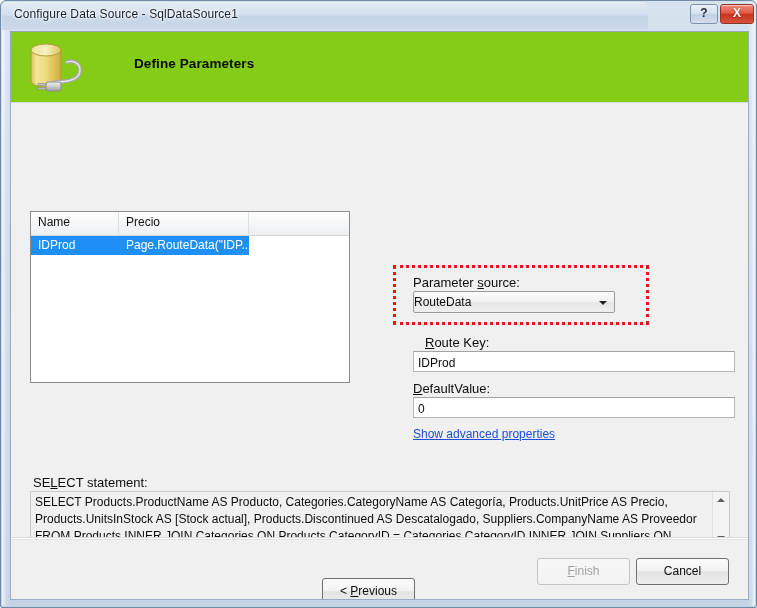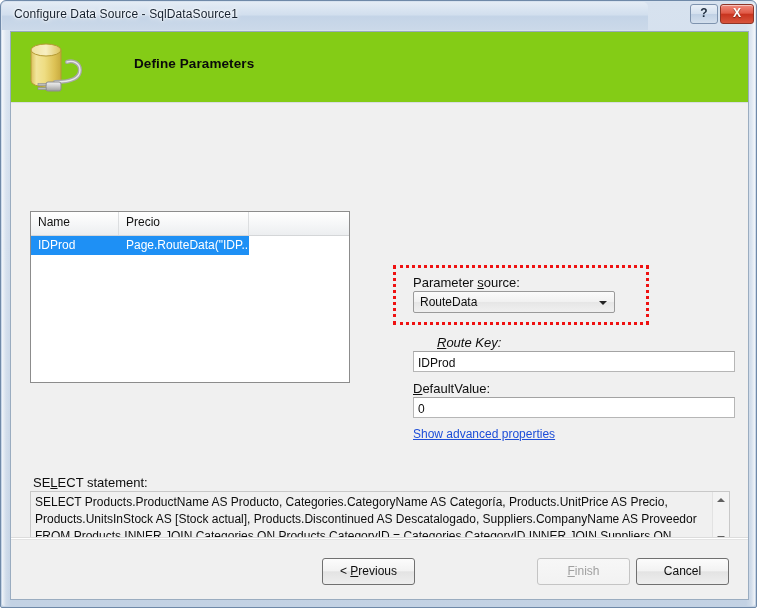--- a/index.html
+++ b/index.html
@@ -219,21 +219,21 @@
     left: 402px; top: 188px;
     width: 202px; height: 22px;
     box-sizing: border-box;
     border: 1px solid #9a9a9a;
     border-radius: 2px;
     background: linear-gradient(to bottom, #fbfbfb 0%, #f1f1f1 48%, #e6e6e6 52%, #f0f0f0 100%);
     cursor: default;
   }
   #combo-source .cval {
     position: absolute;
-    left: 6px; top: 3px;
+    left: 0; top: 3px;
     font-size: 12px;
     color: #0d0d0d;
   }
   #combo-arrow {
     position: absolute;
     right: 7px; top: 9px;
     width: 0; height: 0;
     border-left: 4px solid transparent;
     border-right: 4px solid transparent;
     border-top: 4px solid #242424;
@@ -242,21 +242,21 @@
   
   #redbox {
     position: absolute;
     left: 382px; top: 162px;
     width: 256px; height: 60px;
     box-sizing: border-box;
     border: 3px dotted #ef1111;
     pointer-events: none;
   }
 
-  #lbl-routekey { left: 426px; top: 232px; font-style: italic; }
+  #lbl-routekey { left: 414px; top: 232px; }
   #txt-routekey {
     position: absolute;
     left: 402px; top: 248px;
     width: 322px; height: 21px;
     box-sizing: border-box;
     border: 1px solid #b6b6b6;
     border-top-color: #a3a3a3;
     background: #ffffff;
     font-size: 12px;
     color: #0d0d0d;
@@ -352,21 +352,21 @@
   }
   .wbtn.focused {
     border: 1px solid #3c9ada;
     box-shadow: 0 0 0 1px #c9e4f7 inset, 0 0 2px 1px rgba(60,154,218,.45);
   }
   .wbtn.disabled {
     color: #a0a0a0;
     border-color: #c4c4c4;
     background: linear-gradient(to bottom, #f7f7f7 0%, #f2f2f2 100%);
   }
-  #btn-previous { left: 311px; }
+  #btn-previous { left: 311px; margin-top: 20px; }
   #btn-next     { left: 411px; }
   #btn-finish   { left: 490px; margin-left: 36px; }
   #btn-cancel   { left: 611px; margin-left: 14px; }
 </style>
 </head>
 <body>
 
 <div id="window">
   <div id="frame-glow"></div>
 

